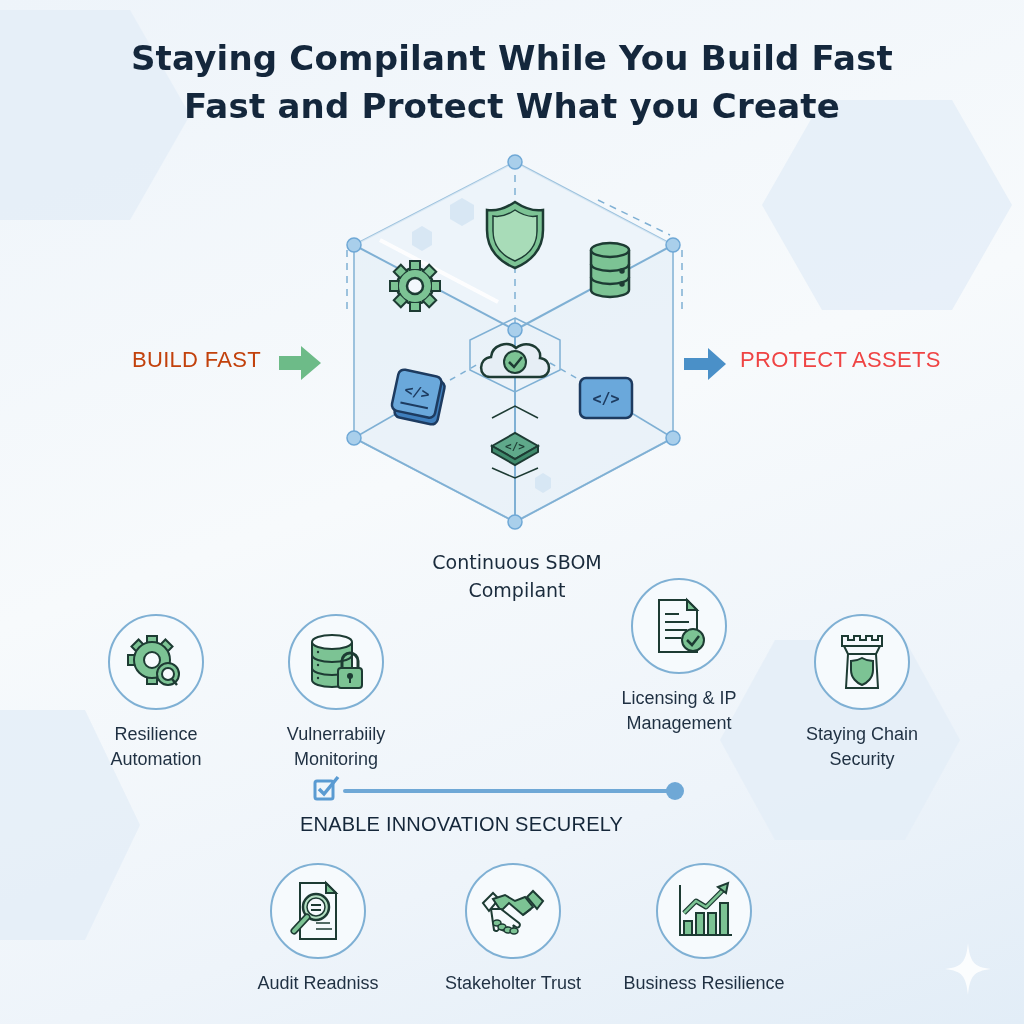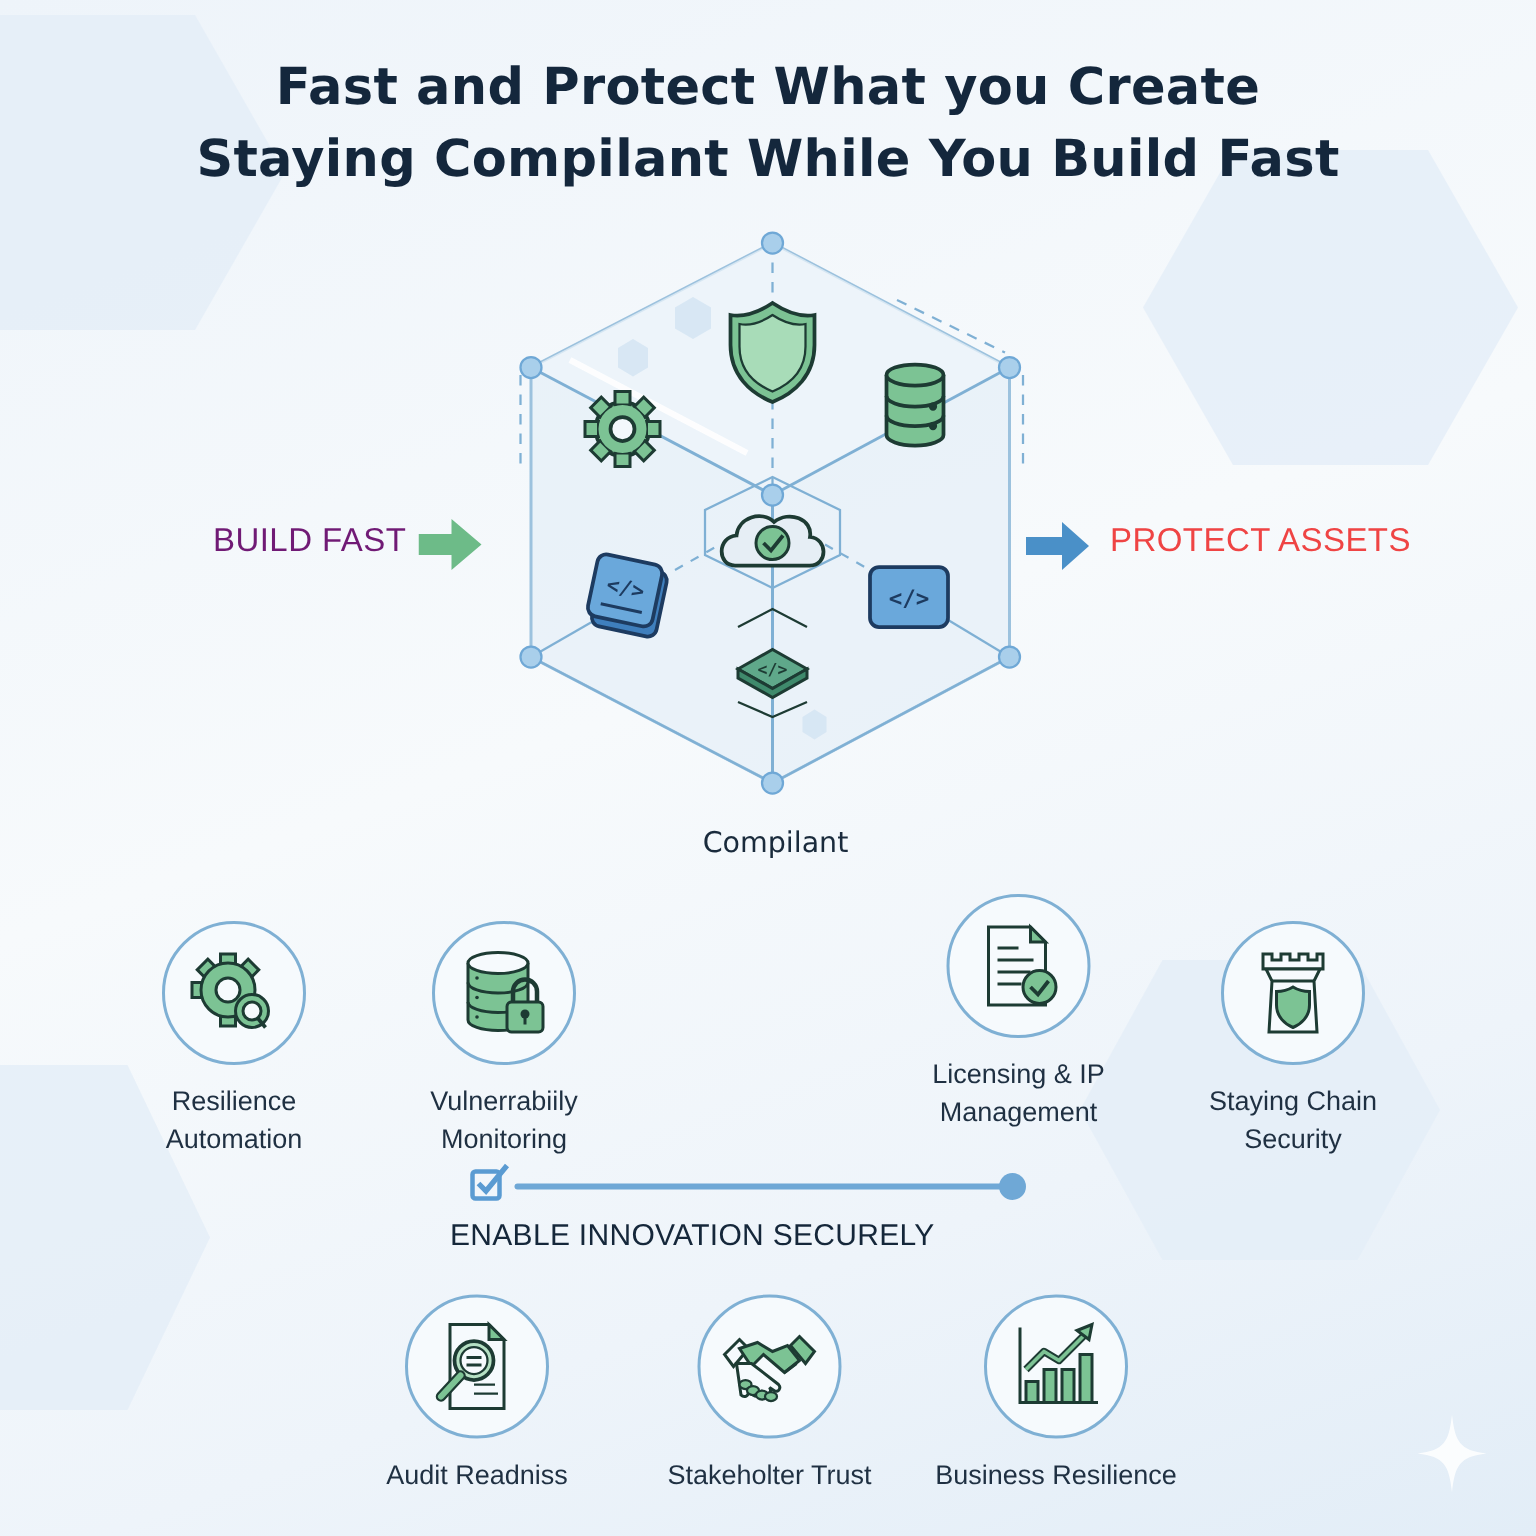--- a/index.html
+++ b/index.html
@@ -13,21 +13,21 @@
   .title {
     position:absolute; left:0; top:34px; width:1024px; text-align:center;
     font-family:"DejaVu Sans", sans-serif; font-weight:bold;
     font-size:34px; line-height:48px; color:#14273c; letter-spacing:0.2px;
   }
   .title div { white-space:nowrap; }
   .side-label {
     position:absolute; top:347px; font-size:22px; font-weight:normal;
     font-family:"Liberation Sans", sans-serif; letter-spacing:0.3px;
   }
-  .build { left:142px; color:#701a75; }
+  .build { left:132px; color:#c2410c; }
   .protect { left:740px; color:#ef4444; }
   .arrow { position:absolute; }
   .hub { position:absolute; left:330px; top:150px; width:370px; height:380px; }
   .hub-caption {
     position:absolute; left:380px; top:548px; width:274px; text-align:center;
     font-size:19px; line-height:28px; color:#1a2b3c;
   }
   .feature {
     position:absolute; width:200px; text-align:center;
   }
@@ -60,22 +60,22 @@
     <polygon points="60,0 190,0 250,105 190,210 60,210 0,105" fill="#e3edf7" opacity="0.8"></polygon>
   </svg>
 <svg class="bg-hex" style="left:720px;top:640px" width="240" height="200" viewBox="0 0 240 200">
     <polygon points="55,0 185,0 240,100 185,200 55,200 0,100" fill="#e4eef7" opacity="0.8"></polygon>
   </svg>
 <svg class="bg-hex" style="left:-90px;top:710px" width="230" height="230" viewBox="0 0 230 230">
     <polygon points="55,0 175,0 230,115 175,230 55,230 0,115" fill="#e4eef7" opacity="0.8"></polygon>
   </svg>
 
 <div class="title">
+  <div>Staying Compilant While You Build Fast</div>
   <div>Fast and Protect What you Create</div>
-  <div>Staying Compilant While You Build Fast</div>
 </div>
 
 <div class="side-label build">BUILD FAST</div>
 <svg class="arrow" style="left:279px;top:346px" width="44" height="34" viewBox="0 0 44 34">
   <polygon points="0,10 22,10 22,0 42,17 22,34 22,24 0,24" fill="#6dbb88"></polygon>
 </svg>
 
 <svg class="arrow" style="left:684px;top:348px" width="44" height="32" viewBox="0 0 44 32">
   <polygon points="0,10 24,10 24,0 42,16 24,32 24,22 0,22" fill="#4a90c8"></polygon>
 </svg>
@@ -168,20 +168,21 @@
   <g>
     <path d="M162,268 L185,256 L208,268" fill="none" stroke="#1d3b33" stroke-width="1.5"></path>
     <polygon points="162,296 185,283 208,296 185,309" fill="#5fa88a" stroke="#1d3b33" stroke-width="2"></polygon>
     <polygon points="162,296 162,302 185,315 208,302 208,296 185,309" fill="#3f8a6c" stroke="#1d3b33" stroke-width="2"></polygon>
     <text x="185" y="300" font-size="11" text-anchor="middle" fill="#1d3b33" font-family="DejaVu Sans Mono, monospace" font-weight="bold">&lt;/&gt;</text>
     <path d="M162,318 L185,328 L208,318" fill="none" stroke="#1d3b33" stroke-width="1.5"></path>
   </g>
 </svg>
 
 <div class="hub-caption">
+  <div>Continuous SBOM</div>
   <div>Compilant</div>
 </div>
 
 <div class="feature" style="left:56px;top:614px">
   <div class="circle">
     <svg width="64" height="64" viewBox="0 0 64 64">
       <g transform="translate(28,30)" fill="#7cc394" stroke="#1d3b33" stroke-width="2">
         <rect x="-5" y="-24" width="10" height="8"></rect>
           <rect x="-5" y="16" width="10" height="8"></rect>
         <rect x="-24" y="-5" width="8" height="10"></rect>
@@ -221,21 +222,21 @@
       <circle cx="46" cy="46" r="3" fill="#1d3b33"></circle>
       <rect x="45" y="47" width="2" height="6" fill="#1d3b33"></rect>
     </svg>
   </div>
   <div class="label">
     <div>Vulnerrabiily</div>
     <div>Monitoring</div>
   </div>
 </div>
 
-<div class="feature" style="left:579px;top:596px">
+<div class="feature" style="left:579px;top:578px">
   <div class="circle">
     <svg width="64" height="64" viewBox="0 0 64 64">
       <path d="M12,6 L40,6 L50,16 L50,58 L12,58 Z" fill="#f6fafd" stroke="#1d3b33" stroke-width="2"></path>
       <path d="M40,6 L40,16 L50,16 Z" fill="#7cc394" stroke="#1d3b33" stroke-width="2"></path>
       <g stroke="#1d3b33" stroke-width="2">
           <line x1="18" y1="20" x2="32" y2="20"></line>
           <line x1="18" y1="28" x2="42" y2="28"></line>
           <line x1="18" y1="36" x2="40" y2="36"></line>
           <line x1="18" y1="44" x2="34" y2="44"></line>
         </g>

